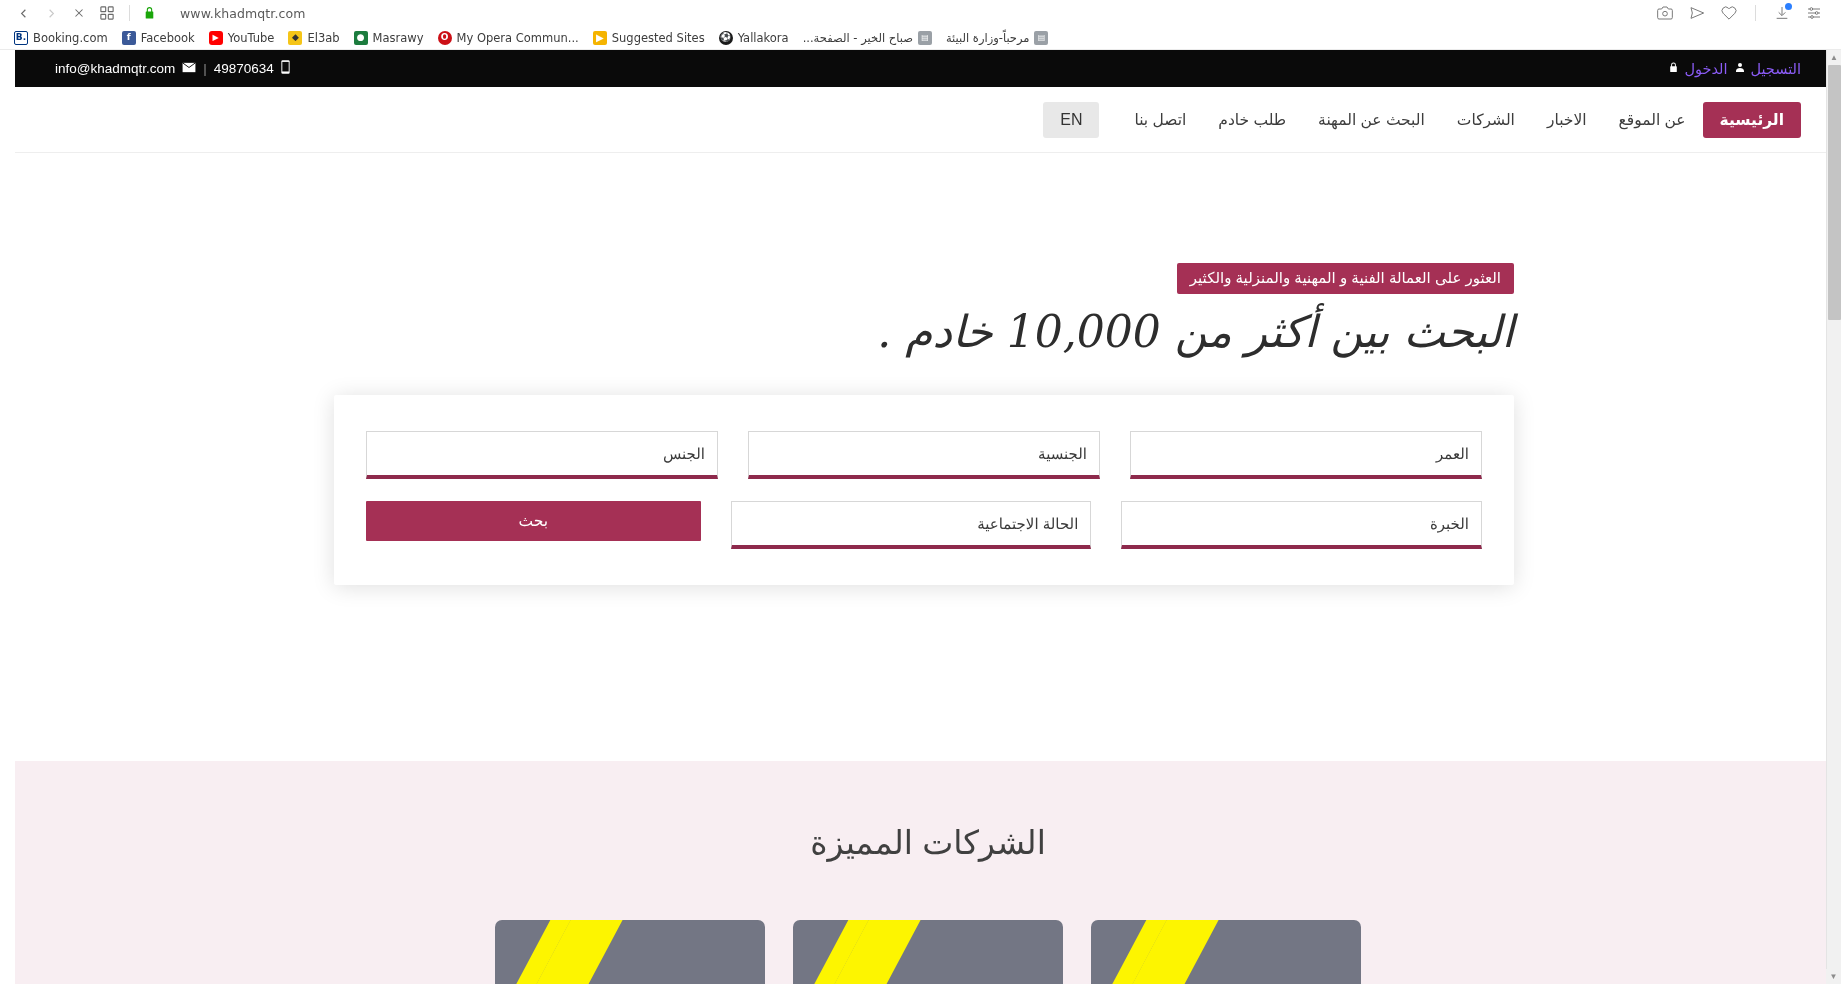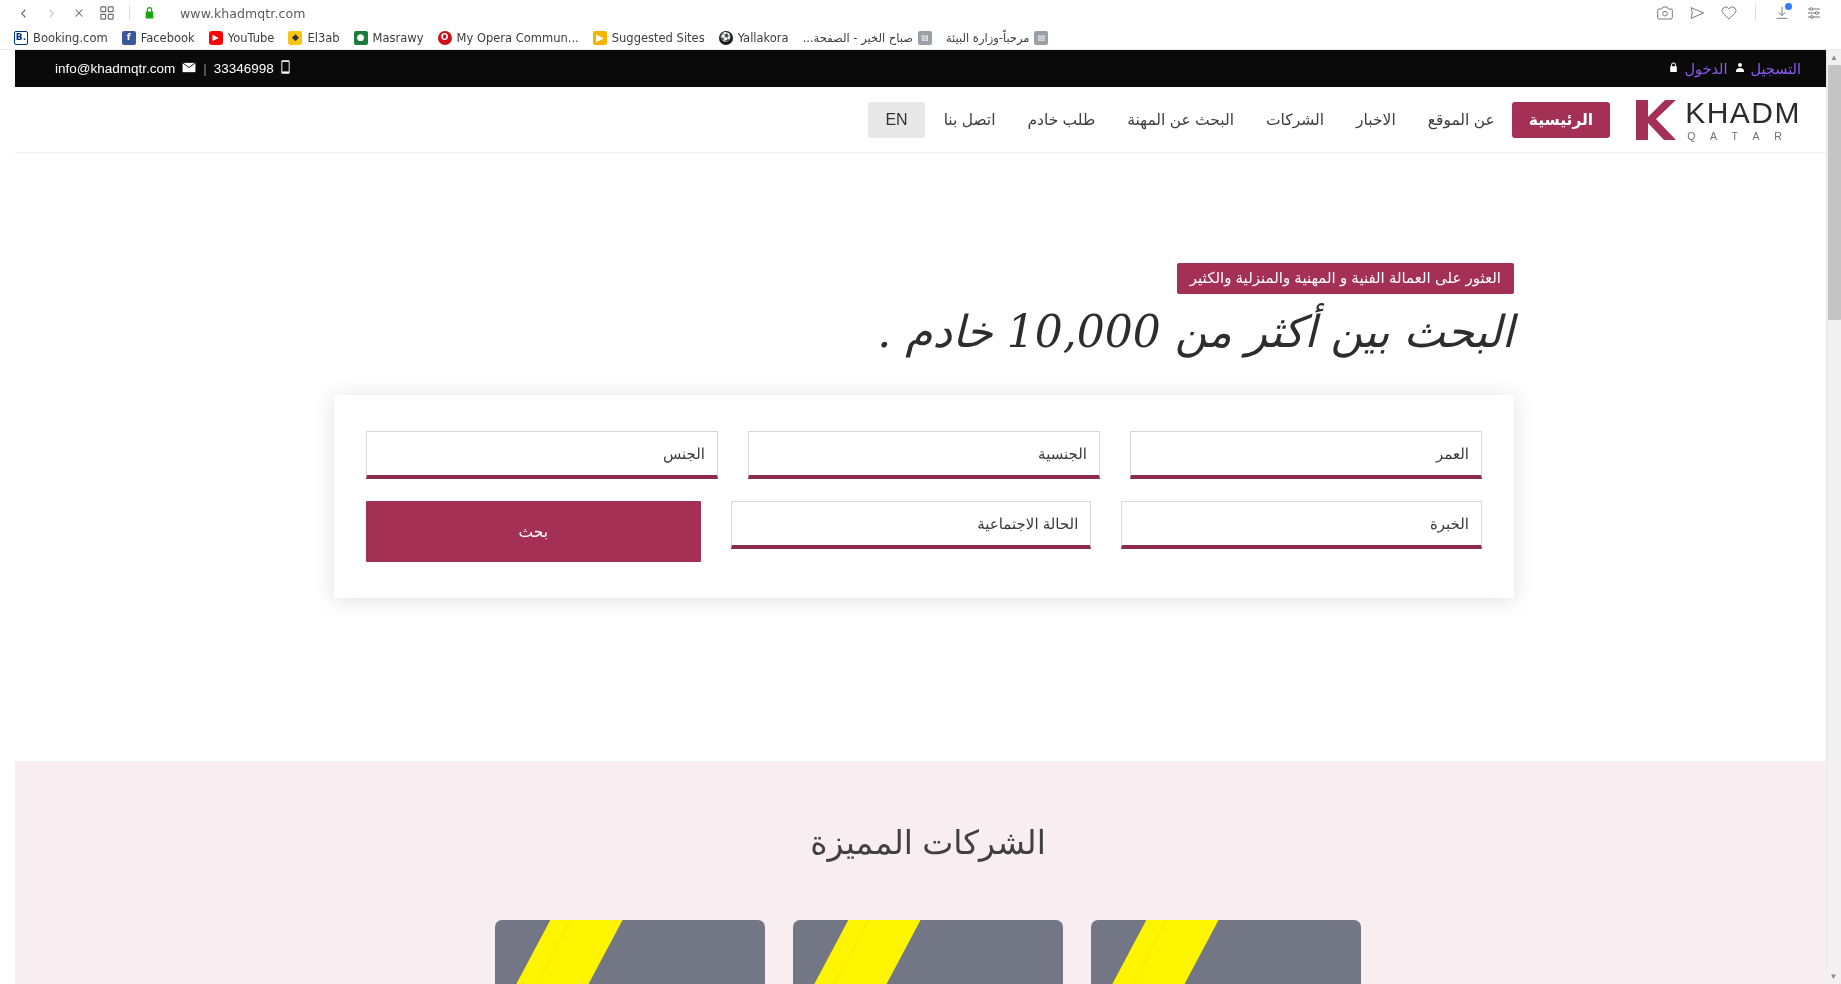--- a/index.html
+++ b/index.html
@@ -211,21 +211,21 @@
     background: #a53055;
     color: #ffffff;
     font-weight: bold;
     padding: 9px 17px;
   }
   .lang-btn {
     background: #e8e8e8;
     color: #333333;
     font-size: 16px;
     padding: 9px 17px;
-    margin-right: 4px;
+    margin-right: 20px;
     border: none;
     border-radius: 3px;
     cursor: pointer;
     font-family: "Liberation Sans", sans-serif;
   }
 
   
   .hero {
     background: #ffffff;
     padding: 110px 8px 0 0;
@@ -282,21 +282,21 @@
     padding: 0 12px;
     font-size: 15px;
     color: #3a3a3a;
     cursor: pointer;
     font-family: "Liberation Sans", sans-serif;
     direction: rtl;
     outline: none;
   }
   .search-btn {
     flex: 1;
-    height: 61px;
+    height: 40px;
     background: #a53055;
     color: #ffffff;
     border: none;
     font-size: 15.5px;
     cursor: pointer;
     font-family: "Liberation Sans", sans-serif;
     border-radius: 1px;
   }
 
   
@@ -517,42 +517,31 @@
       </div>
       <div class="topbar-right">
         <span>info@khadmqtr.com</span>
         <span>
           <svg width="14" height="11" viewBox="0 0 24 18" fill="#ffffff">
               <path d="M1 1h22v16H1z" fill="#fff"></path>
               <path d="M1 1l11 8L23 1" fill="none" stroke="#0a0a0a" stroke-width="1.6"></path>
             </svg>
         </span>
         <span class="tb-div">|</span>
-        <span>33346998</span>
+        <span>49870634</span>
         <span>
           <svg width="9" height="14" viewBox="0 0 14 22" fill="#ffffff">
               <rect x="0.5" y="0.5" width="13" height="21" rx="2"></rect>
               <rect x="2" y="3" width="10" height="15" fill="#0a0a0a"></rect>
             </svg>
         </span>
       </div>
     </div>
 
     <div class="navbar">
-      <div class="logo">
-        <span class="logo-mark">
-          <svg width="42" height="44" viewBox="0 0 42 44">
-            <path d="M2 2h12v17L31 2h11L22 21l20 21H30L14 25v17H2z" fill="#a53055"></path>
-          </svg>
-        </span>
-        <span class="logo-text">
-          <span class="logo-khadm">KHADM</span>
-          <span class="logo-qatar">Q A T A R</span>
-        </span>
-      </div>
       <div class="nav-items" id="nav-items">
           <a class="nav-item active">الرئيسية</a>
           <a class="nav-item">عن الموقع</a>
           <a class="nav-item">الاخبار</a>
           <a class="nav-item">الشركات</a>
           <a class="nav-item">البحث عن المهنة</a>
           <a class="nav-item">طلب خادم</a>
           <a class="nav-item">اتصل بنا</a>
         </div>
       <button class="lang-btn">EN</button>

